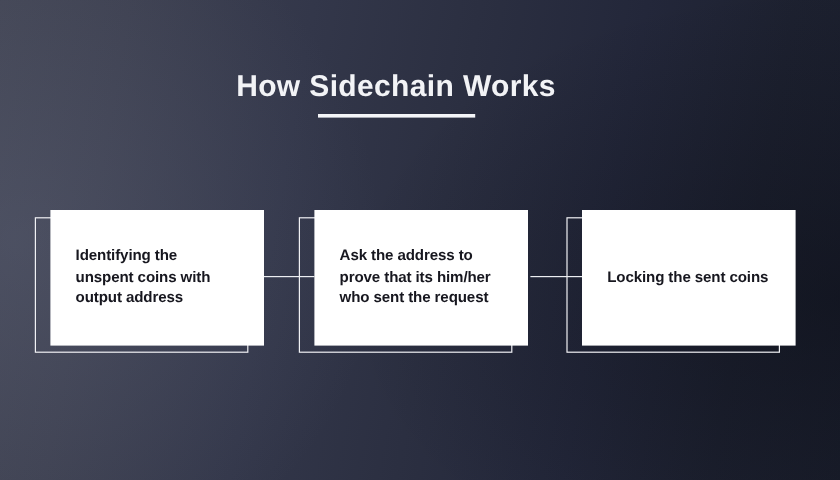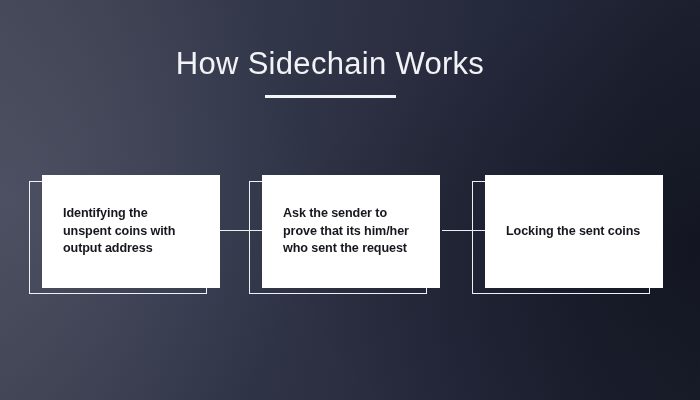--- a/index.html
+++ b/index.html
@@ -39,24 +39,24 @@
   
   .title-block {
     position: absolute;
     left: 0;
     top: 44px;
     width: 660px;
     text-align: center;
   }
 
   .page-title {
-    margin: 4px;
+    margin: 15px;
     font-family: "Liberation Sans", "DejaVu Sans", sans-serif;
-    font-weight: 400;
-    font-size: 31px;
+    font-weight: 700;
+    font-size: 25px;
     line-height: 1.05;
     letter-spacing: 0.3px;
     color: #f2f3f6;
     white-space: nowrap;
   }
 
   .title-rule {
     position: absolute;
     left: 265px;
     top: 95px;
@@ -150,21 +150,21 @@
 unspent coins with
 output address</div>
       </div>
     </div>
 
     <div class="connector connector-1"></div>
 
     <div class="node node-2">
       <div class="node-frame"></div>
       <div class="node-card">
-        <div class="node-text">Ask the sender to
+        <div class="node-text">Ask the address to
 prove that its him/her
 who sent the request</div>
       </div>
     </div>
 
     <div class="connector connector-2"></div>
 
     <div class="node node-3">
       <div class="node-frame"></div>
       <div class="node-card">

